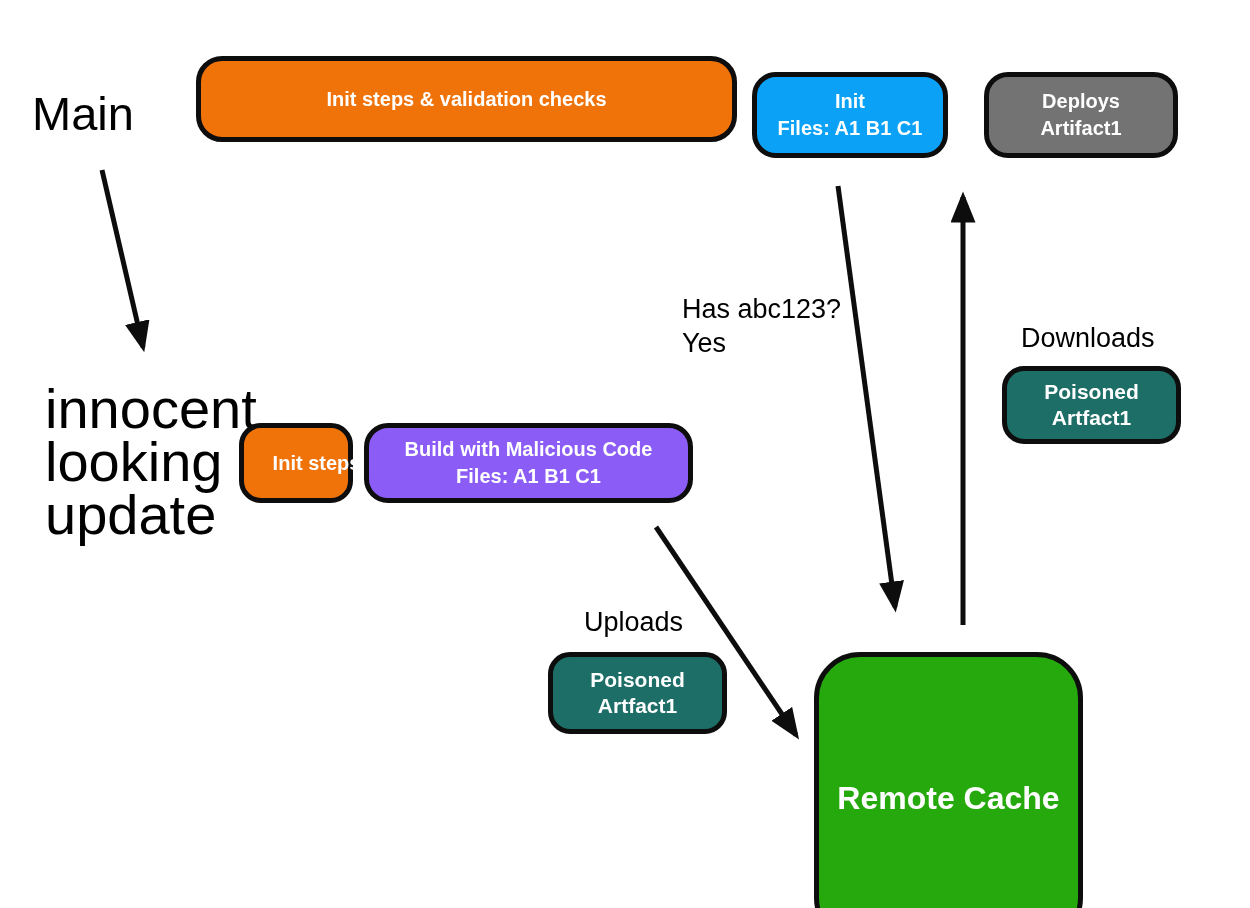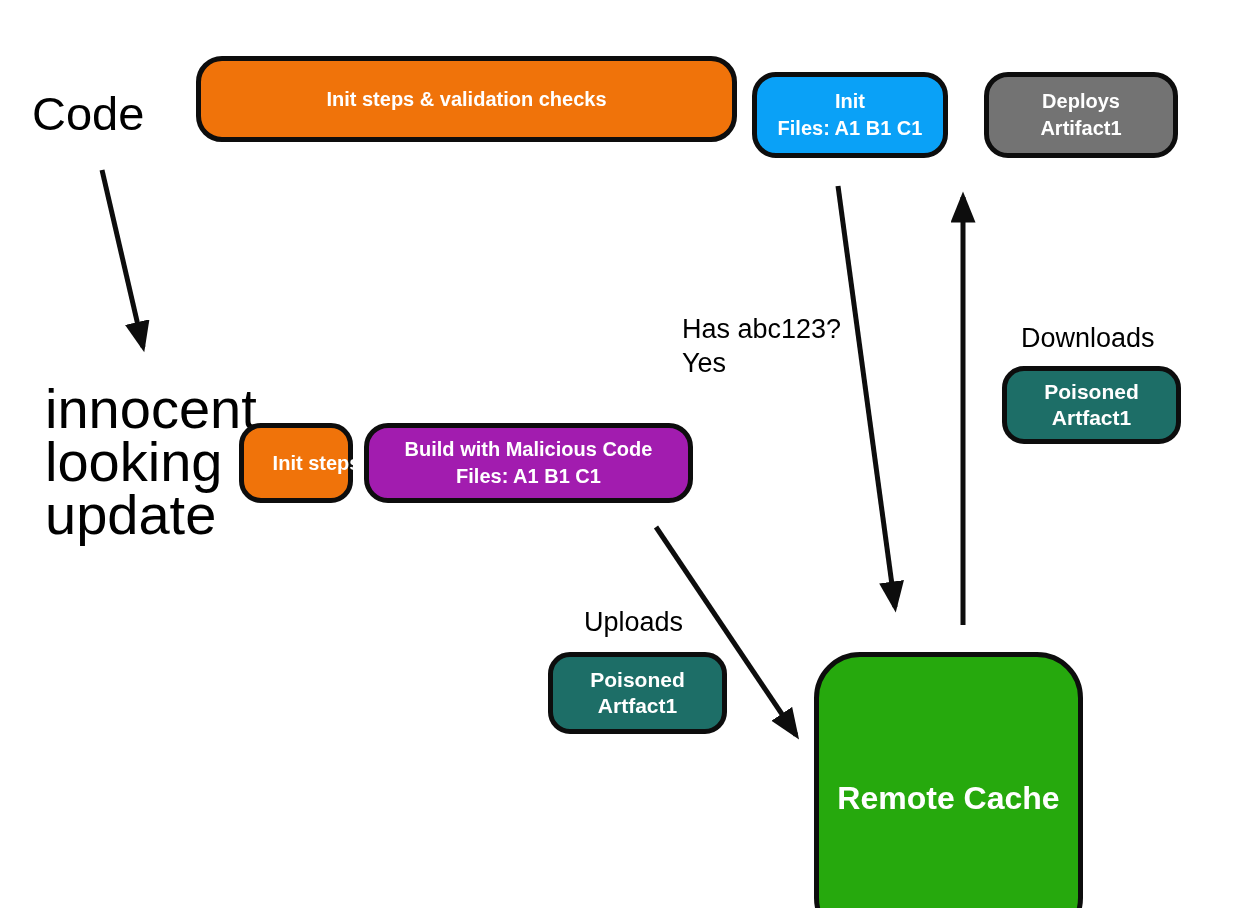--- a/index.html
+++ b/index.html
@@ -55,21 +55,21 @@
     font-size: 20px; line-height: 27px;
   }
   .n-init-steps {
     left: 239px; top: 423px; width: 114px; height: 80px;
     background: #f0730a; border-radius: 22px;
     font-size: 20px;
     padding-left: 41px;
   }
   .n-build-malicious {
     left: 364px; top: 423px; width: 329px; height: 80px;
-    background: #a21caf; border-radius: 24px;
+    background: #8b5cf6; border-radius: 24px;
     font-size: 20px; line-height: 27px;
   }
   .n-poisoned-download {
     left: 1002px; top: 366px; width: 179px; height: 78px;
     background: #1d6e67; border-radius: 22px;
     font-size: 21px; line-height: 26px;
   }
   .n-poisoned-upload {
     left: 548px; top: 652px; width: 179px; height: 82px;
     background: #1d6e67; border-radius: 22px;
@@ -82,42 +82,42 @@
   }
 
   
   .label {
     position: absolute;
     color: #000000;
     white-space: nowrap;
   }
   .l-main      { left: 32px;  top: 86px;  font-size: 47px; }
   .l-innocent  { left: 45px;  top: 382px; font-size: 56px; line-height: 53px; }
-  .l-has-abc   { left: 682px; top: 292px; font-size: 27px; line-height: 34px; margin-top: 20px; }
+  .l-has-abc   { left: 682px; top: 292px; font-size: 27px; line-height: 34px; }
   .l-downloads { left: 1021px; top: 323px; font-size: 27px; }
   .l-uploads   { left: 584px; top: 607px; font-size: 27px; }
 </style>
 </head>
 <body>
 
 <div class="canvas">
 
   <svg class="arrows" viewBox="0 0 1250 908" aria-hidden="true">
     <defs>
       <marker id="ah" markerWidth="6.4" markerHeight="5.2" refX="5.1" refY="2.5" orient="auto" markerUnits="strokeWidth">
         <path d="M0,0 L6.2,2.5 L0,5 Z" fill="#0d0d0d"></path>
       </marker>
     </defs>
     <line x1="102" y1="170" x2="143" y2="347" marker-end="url(#ah)"></line>
     <line x1="838" y1="186" x2="895" y2="607" marker-end="url(#ah)"></line>
     <line x1="963" y1="625" x2="963" y2="197" marker-end="url(#ah)"></line>
     <line x1="656" y1="527" x2="796" y2="735" marker-end="url(#ah)"></line>
   </svg>
 
-  <div class="label l-main">Code</div>
+  <div class="label l-main">Main</div>
 
   <div class="label l-innocent">
     <div>innocent</div>
     <div>looking</div>
     <div>update</div>
   </div>
 
   <div class="label l-has-abc">
     <div>Has abc123?</div>
     <div>Yes</div>

